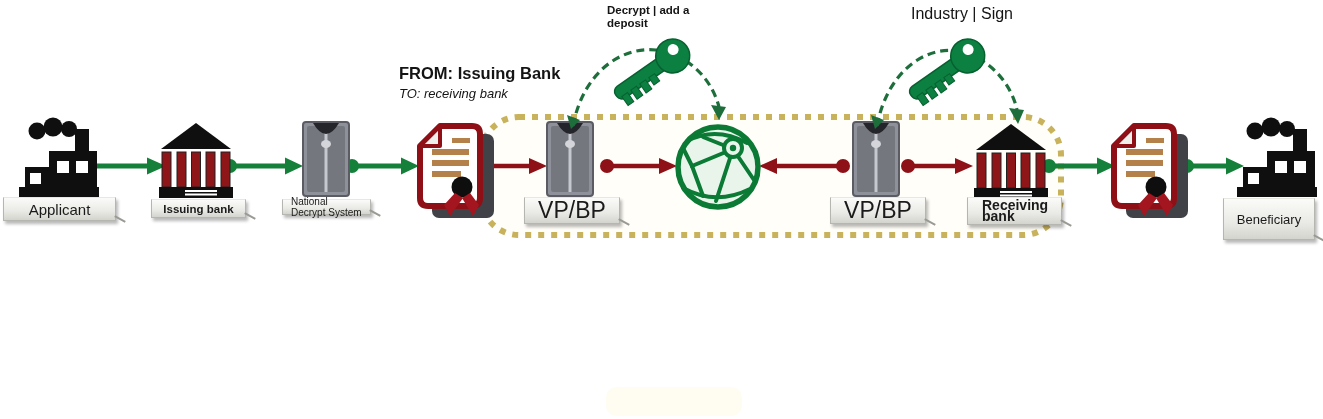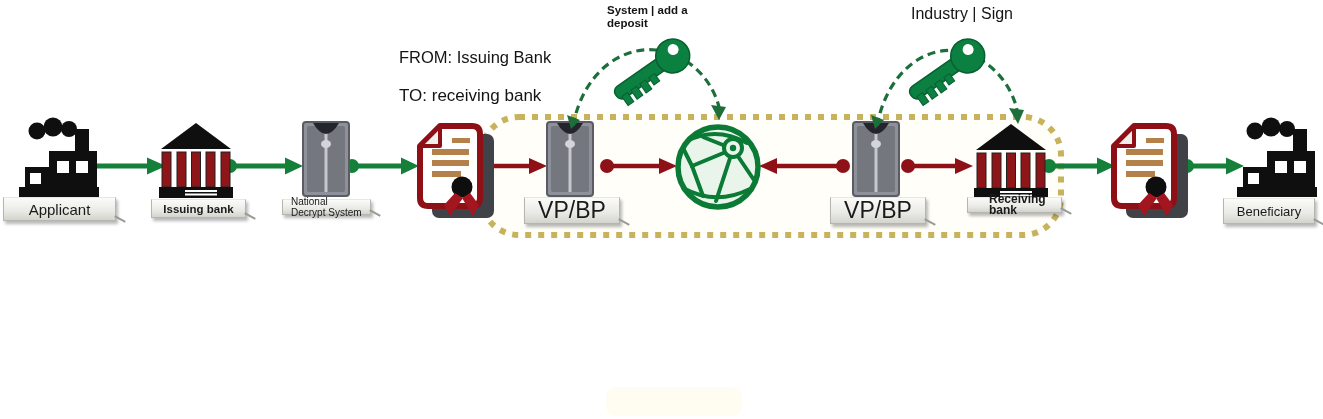--- a/index.html
+++ b/index.html
@@ -168,25 +168,25 @@
     <g transform="translate(667,60) rotate(-35)">
       <use href="#key"></use>
     </g>
     <g transform="translate(962,60) rotate(-35)">
       <use href="#key"></use>
     </g>
   </svg>
 
   <div class="watermark-blob"></div>
 
-  <div class="ann" style="left:399px;top:48px;font-size:16.5px;">FROM: Issuing Bank</div>
-  <div class="ann" style="left:399px;top:86px;font-size:17px;">TO: receiving bank</div>
+  <div class="ann" style="left:399px;top:64px;font-size:16.5px;font-weight:bold;">FROM: Issuing Bank</div>
+  <div class="ann" style="left:399px;top:86px;font-size:13px;font-style:italic;">TO: receiving bank</div>
 
   <div class="ann" style="left:607px;top:4px;font-size:11.5px;font-weight:600;line-height:12.5px;">
-    <div>System | add a</div>
+    <div>Decrypt | add a</div>
     <div>deposit</div>
   </div>
 
   <div class="ann" style="left:911px;top:5px;font-size:16px;">Industry | Sign</div>
 
   <div class="plaque" style="left:3px;top:197px;width:113px;height:24px;font-size:15px;">
     <span>Applicant</span>
   </div>
 
   <div class="plaque" style="left:151px;top:199px;width:95px;height:19px;font-size:11.5px;font-weight:bold;">
@@ -199,22 +199,22 @@
   </div>
 
   <div class="plaque" style="left:524px;top:197px;width:96px;height:27px;font-size:23px;">
     <span>VP/BP</span>
   </div>
 
   <div class="plaque" style="left:830px;top:197px;width:96px;height:27px;font-size:23px;">
     <span>VP/BP</span>
   </div>
 
-  <div class="plaque left-align" style="left:967px;top:197px;width:95px;height:16px;font-size:12px;font-weight:bold;line-height:11.5px;padding-left:21px;">
+  <div class="plaque left-align" style="left:967px;top:197px;width:95px;height:28px;font-size:14px;font-weight:bold;line-height:11.5px;padding-left:14px;">
     <span>Receiving</span>
     <span>bank</span>
   </div>
 
-  <div class="plaque" style="left:1223px;top:198px;width:92px;height:26px;font-size:13px;">
+  <div class="plaque" style="left:1223px;top:198px;width:92px;height:42px;font-size:13px;">
     <span>Beneficiary</span>
   </div>
 
 </div>
 
 </body></html>

